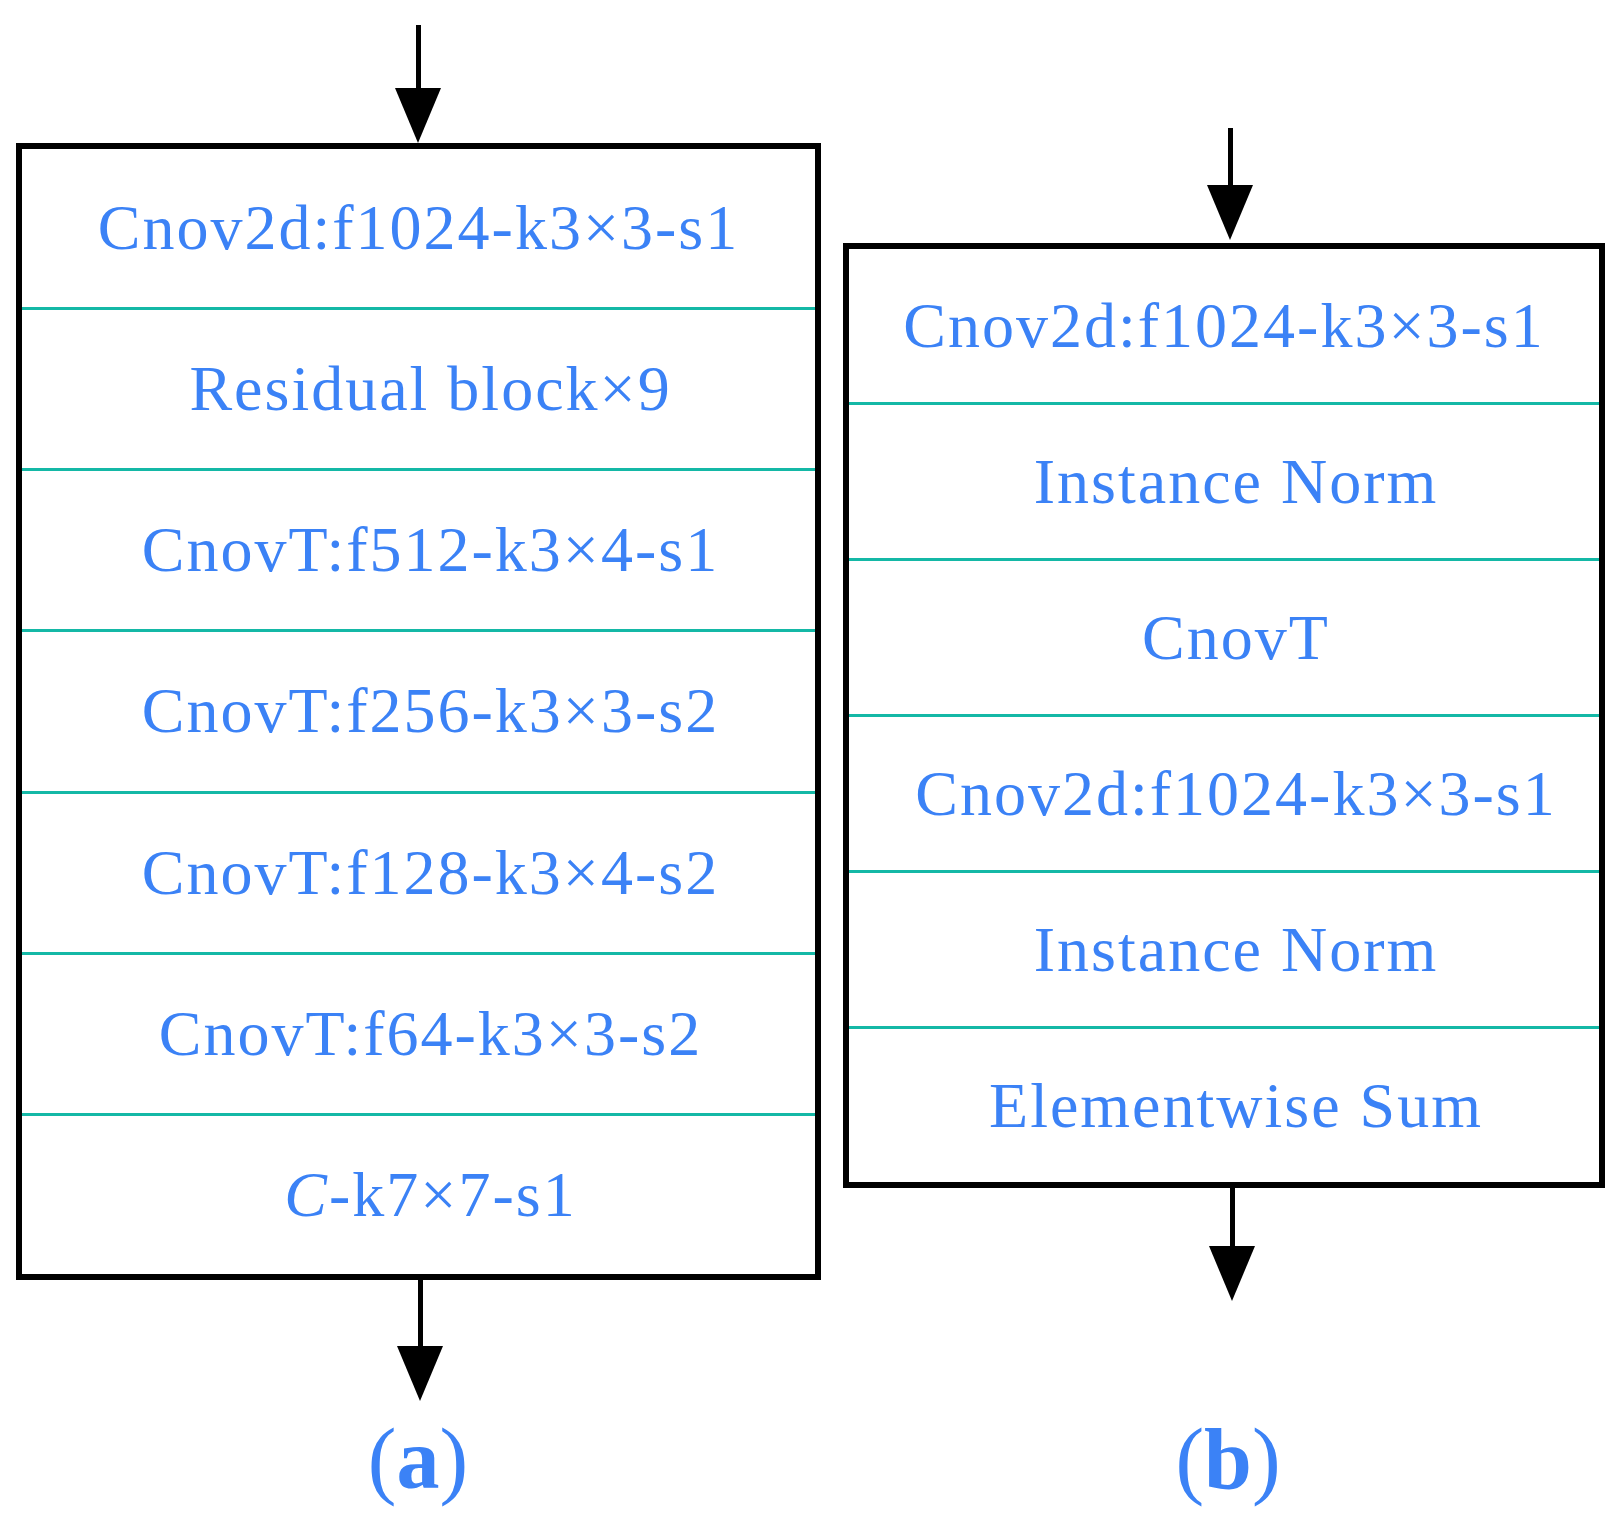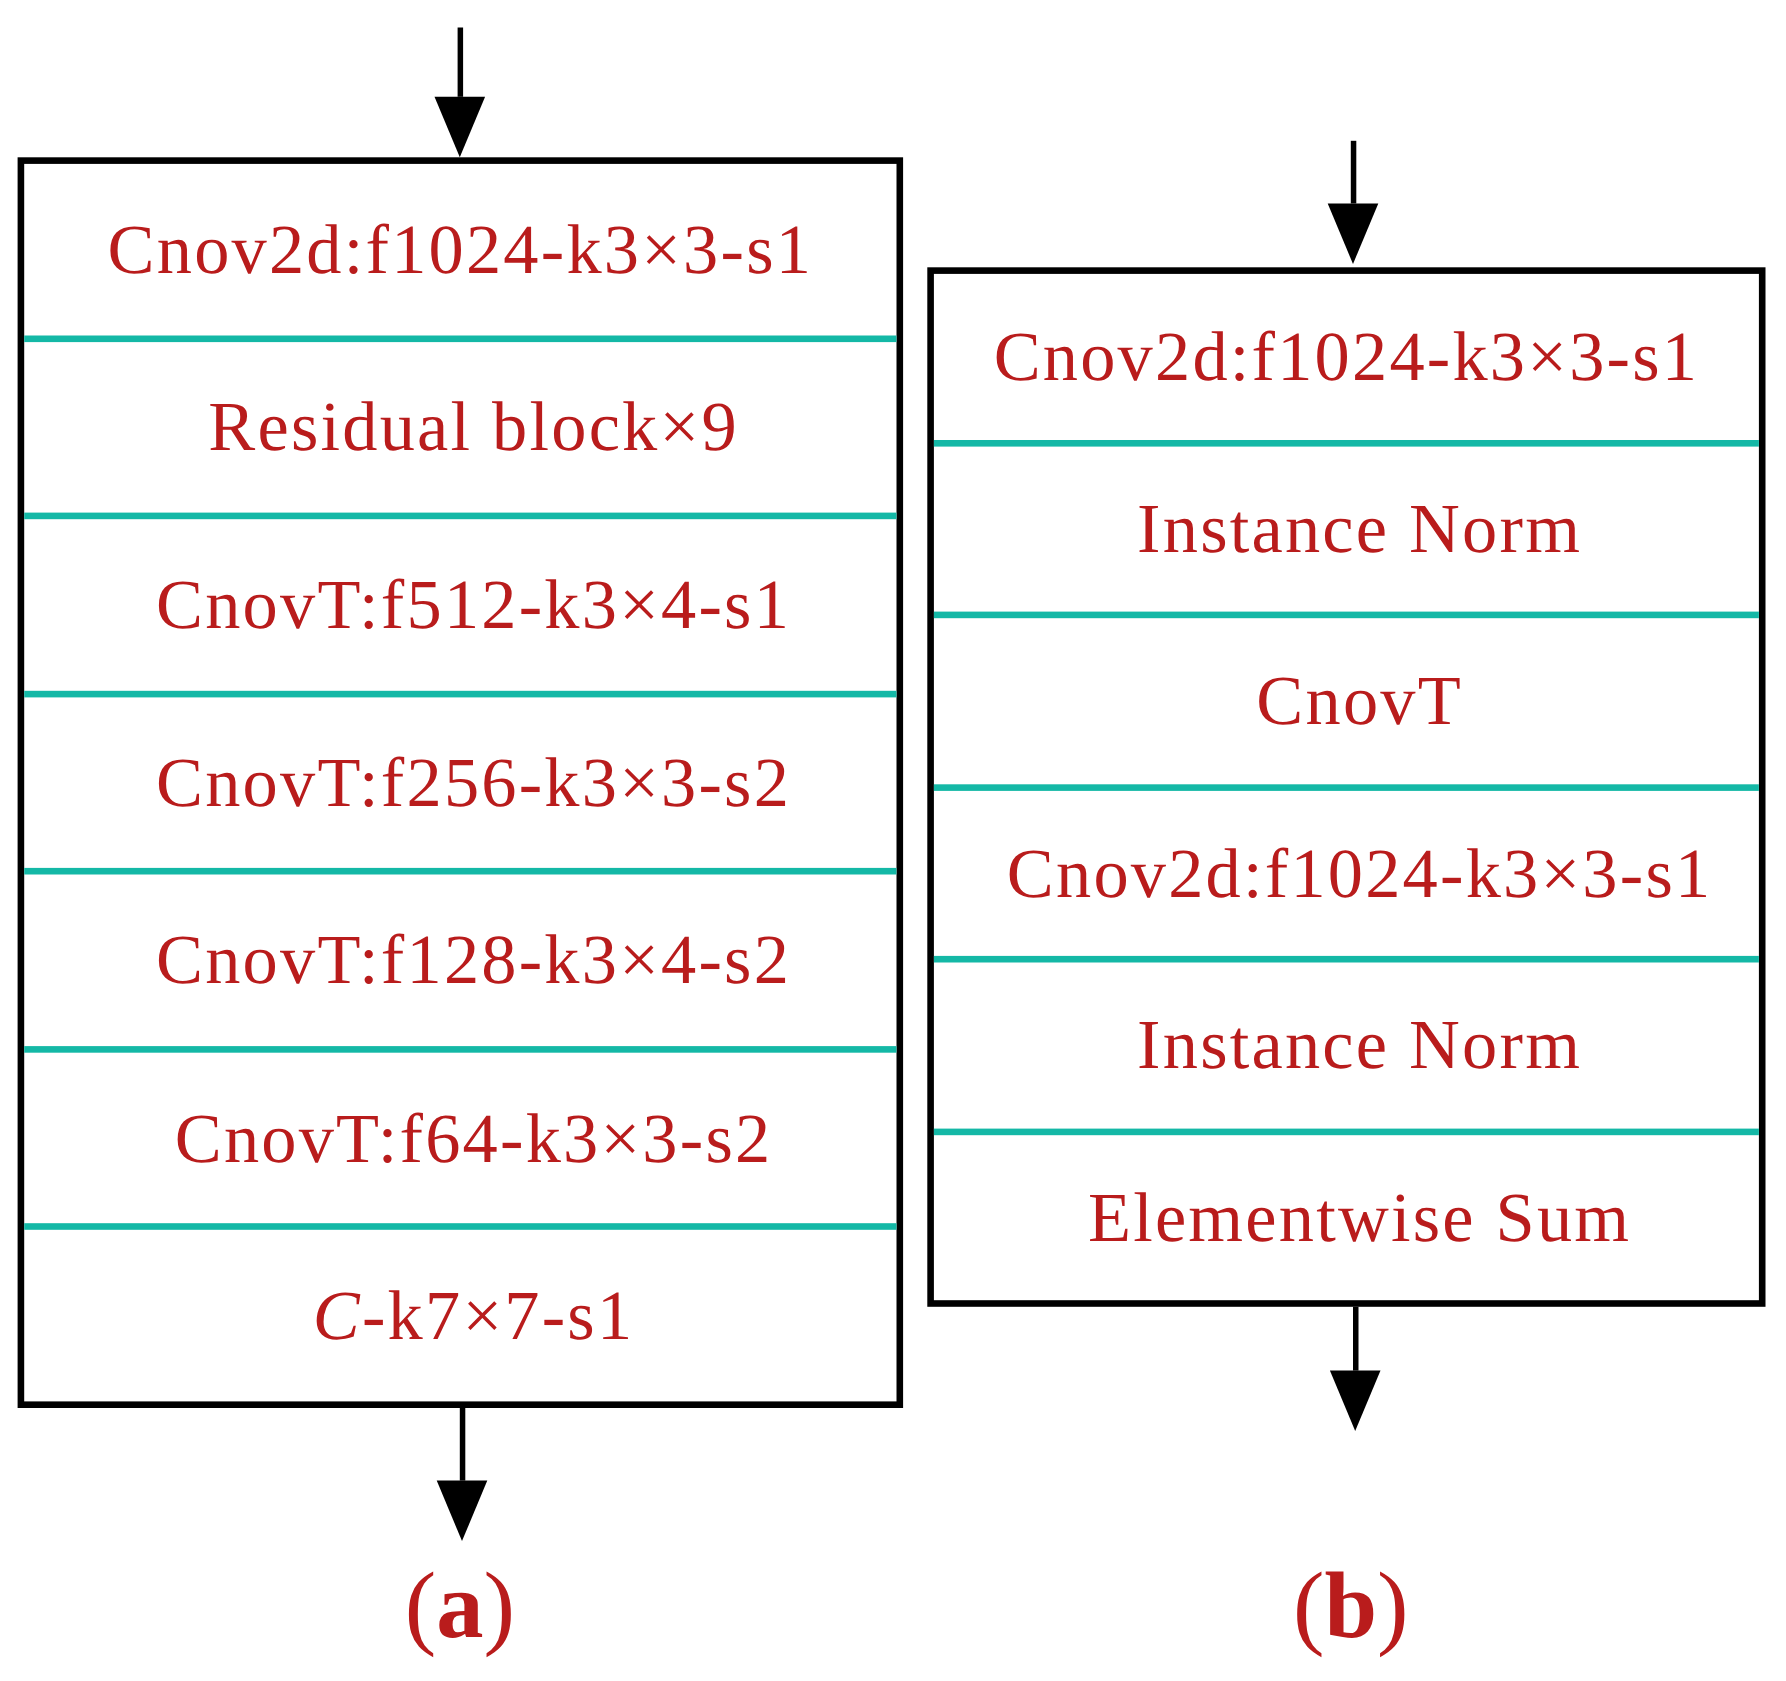--- a/index.html
+++ b/index.html
@@ -5,21 +5,21 @@
   html, body {
     margin: 0;
     padding: 0;
     background: #ffffff;
   }
   .canvas {
     position: relative;
     width: 1624px;
     height: 1528px;
     background: #ffffff;
-    color: #b91c1c;
+    color: #3b82f6;
     font-family: "Liberation Serif", "DejaVu Serif", serif;
     overflow: hidden;
   }
 
   
   .layer-box {
     position: absolute;
     box-sizing: border-box;
     border: 6px solid #000000;
     background: #ffffff;
@@ -31,21 +31,21 @@
 
   .layer-row {
     flex: 1;
     display: flex;
     align-items: center;
     justify-content: center;
     font-size: 64px;
     letter-spacing: 2px;
     white-space: nowrap;
   }
-  .layer-row + .layer-row { border-top: 6px solid #14b8a6; padding-left: 24px; }
+  .layer-row + .layer-row { border-top: 3px solid #14b8a6; padding-left: 24px; }
   .var-italic { font-style: italic; }
 
   
   .flow-arrow {
     position: absolute;
     width: 46px;
     display: flex;
     flex-direction: column;
     align-items: center;
   }

